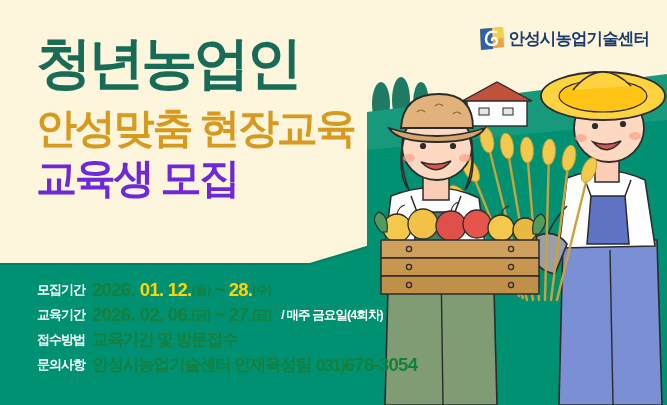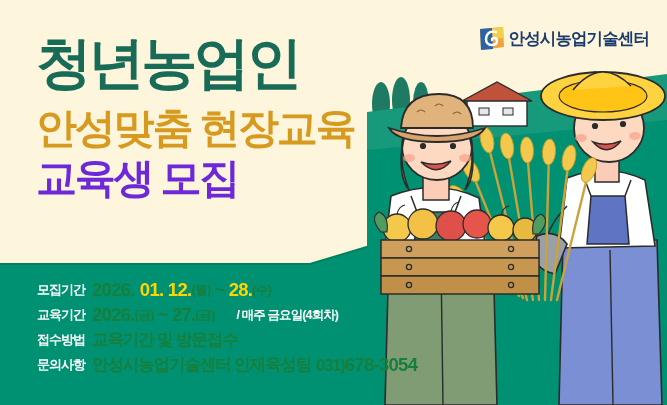--- a/index.html
+++ b/index.html
@@ -333,25 +333,26 @@
       <span class="info-value hl" style="margin-left:5px">01. 12.</span>
       <span class="info-value sup">(월)</span>
       <span class="info-value" style="margin:0 4px">~</span>
       <span class="info-value hl">28.</span>
       <span class="info-value sup">(수)</span>
     </div>
 
     <div class="info-row">
       <span class="info-label">교육기간</span>
       <span class="info-value">2026.</span>
+      <span class="info-value" style="margin-left:5px">02. 06.</span>
       <span class="info-value sup">(금)</span>
       <span class="info-value" style="margin:0 4px">~</span>
       <span class="info-value">27.</span>
       <span class="info-value sup">(금)</span>
-      <span class="tail" style="margin-left:22px">/ 매주 금요일(4회차)</span>
+      <span class="tail" style="margin-left:10px">/ 매주 금요일(4회차)</span>
     </div>
 
     <div class="info-row">
       <span class="info-label">접수방법</span>
       <span class="info-value small">교육기간 및 방문접수</span>
     </div>
 
     <div class="info-row">
       <span class="info-label">문의사항</span>
       <span class="info-value small">안성시농업기술센터 인재육성팀</span>

